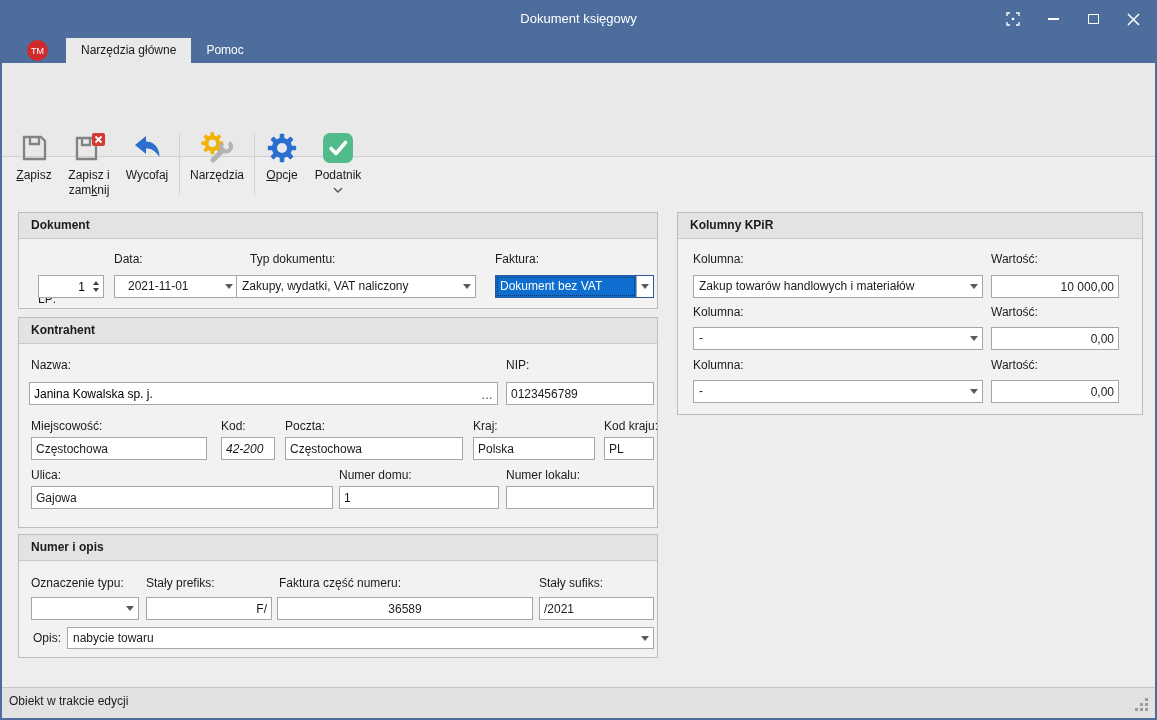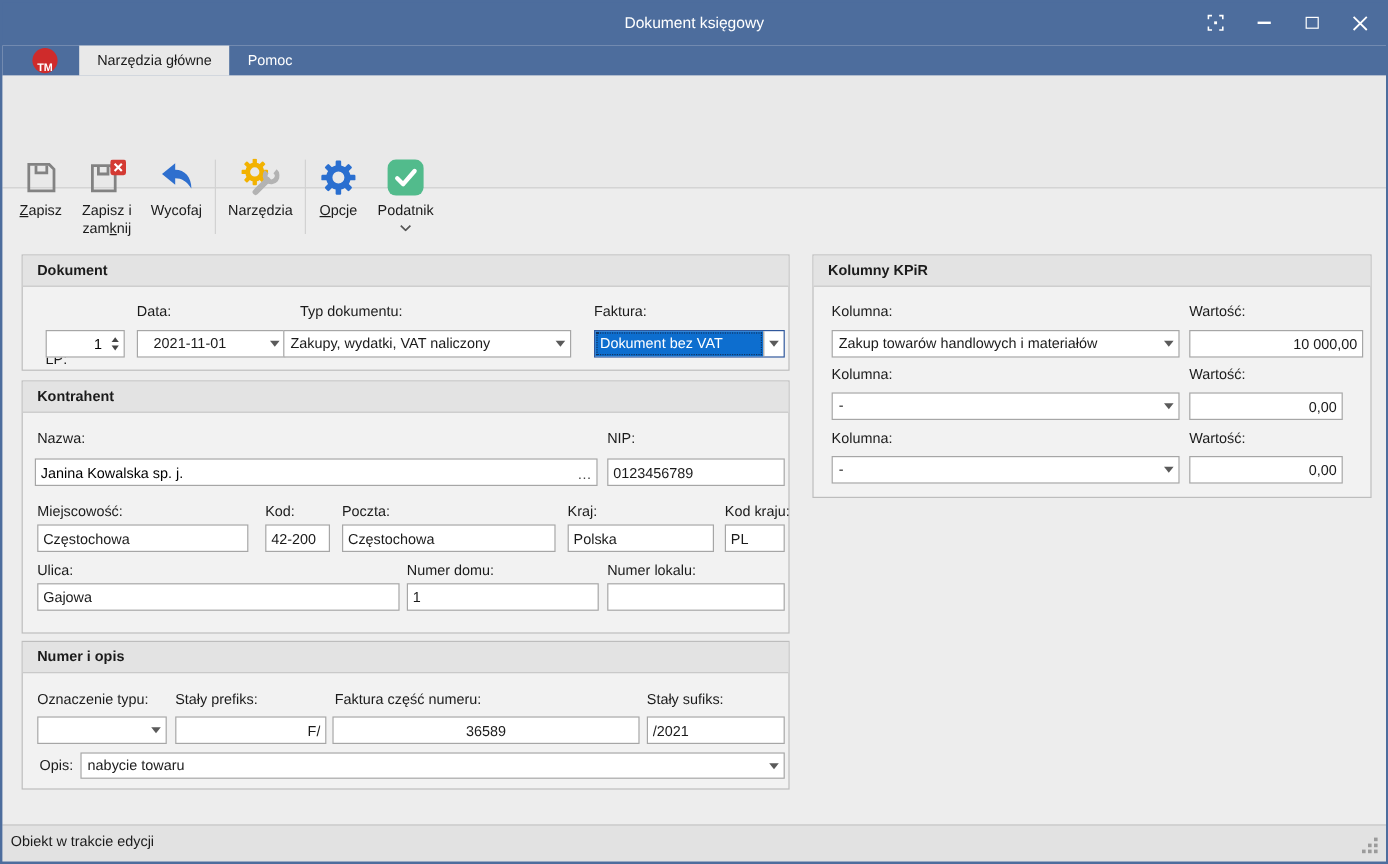--- a/index.html
+++ b/index.html
@@ -15,22 +15,22 @@
   .titlebar { position:absolute; left:0; top:0; width:100%; height:38px; background:#4d6d9d; }
   .title { position:absolute; left:0; top:11px; width:100%; text-align:center; color:#ffffff; font-size:13px; }
   .wctrls { position:absolute; right:4px; top:0; height:38px; display:flex; }
   .wbtn { width:40px; height:38px; display:flex; align-items:center; justify-content:center; cursor:default; }
   .minbar { width:11px; height:2px; background:#fff; }
   .maxbox { width:11px; height:10px; border:1.4px solid #fff; }
 
   
   .ribbonrow { position:absolute; left:2px; top:38px; width:1153px; height:25px; background:#4d6d9d; }
   .tmbadge { position:absolute; left:25px; top:2px; width:21px; height:21px; border-radius:50%;
-             background:#cf2b2b; color:#fff; font-size:9px; font-weight:bold;
-             display:flex; align-items:flex-end; justify-content:center; }
+             background:#cf2b2b; color:#fff; font-size:9px; font-weight:normal;
+             display:flex; align-items:center; justify-content:center; }
   .rtabs { position:absolute; left:64px; top:0; height:25px; display:flex; }
   .rtab { padding:0 15px; line-height:25px; color:#ffffff; }
   .rtab.active { background:#e9e9e9; color:#1b1b1b; }
 
   
   .ribbon { position:absolute; left:2px; top:63px; width:1153px; height:94px; background:#e9e9e9; border-bottom:1px solid #cfcfcf; }
   .rbtn { position:absolute; top:66px; text-align:center; cursor:default; }
   .ric { height:38px; display:flex; align-items:center; justify-content:center; }
   .rlbl { line-height:13px; margin-top:2px; white-space:nowrap; }
   .accel { text-decoration:underline; }
@@ -273,21 +273,21 @@
     <div class="inwrap" style="left:10px;top:64px;width:469px;">
       <input value="Janina Kowalska sp. j." style="">
       <span class="ellipsis">…</span>
     </div>
     <span class="lbl" style="left:487px;top:40px;">NIP:</span>
     <input class="field" style="left: 487px; top: 64px; width: 148px;" value="0123456789">
 
     <span class="lbl" style="left:12px;top:101px;">Miejscowość:</span>
     <input class="field" style="left: 12px; top: 119px; width: 176px;" value="Częstochowa">
     <span class="lbl" style="left:202px;top:101px;">Kod:</span>
-    <input class="field" style="left: 202px; top: 119px; width: 54px;" value="42-200">
+    <input class="field" style="left: 202px; top: 119px; width: 54px; font-style: italic;" value="42-200">
     <span class="lbl" style="left:266px;top:101px;">Poczta:</span>
     <input class="field" style="left: 266px; top: 119px; width: 178px;" value="Częstochowa">
     <span class="lbl" style="left:454px;top:101px;">Kraj:</span>
     <input class="field" style="left: 454px; top: 119px; width: 122px;" value="Polska">
     <span class="lbl" style="left:585px;top:101px;">Kod kraju:</span>
     <input class="field" style="left: 585px; top: 119px; width: 50px;" value="PL">
 
     <span class="lbl" style="left:12px;top:150px;">Ulica:</span>
     <input class="field" style="left: 12px; top: 168px; width: 302px;" value="Gajowa">
     <span class="lbl" style="left:320px;top:150px;">Numer domu:</span>
@@ -324,21 +324,21 @@
     <div class="gband">Kolumny KPiR</div>
 
     <span class="lbl" style="left:15px;top:39px;">Kolumna:</span>
     <div class="combo" style="left:15px;top:62px;width:290px;">
       <span class="combo-text">Zakup towarów handlowych i materiałów</span>
       <span class="combo-btn">
           <i class="arr"></i>
         </span>
     </div>
     <span class="lbl" style="left:313px;top:39px;">Wartość:</span>
-    <input class="field ta-r" style="left: 313px; top: 62px; width: 145px;" value="10 000,00">
+    <input class="field ta-r" style="left: 313px; top: 62px; width: 128px;" value="10 000,00">
 
     <span class="lbl" style="left:15px;top:92px;">Kolumna:</span>
     <div class="combo" style="left:15px;top:114px;width:290px;">
       <span class="combo-text">-</span>
       <span class="combo-btn">
           <i class="arr"></i>
         </span>
     </div>
     <span class="lbl" style="left:313px;top:92px;">Wartość:</span>
     <input class="field ta-r" style="left: 313px; top: 114px; width: 128px;" value="0,00">

